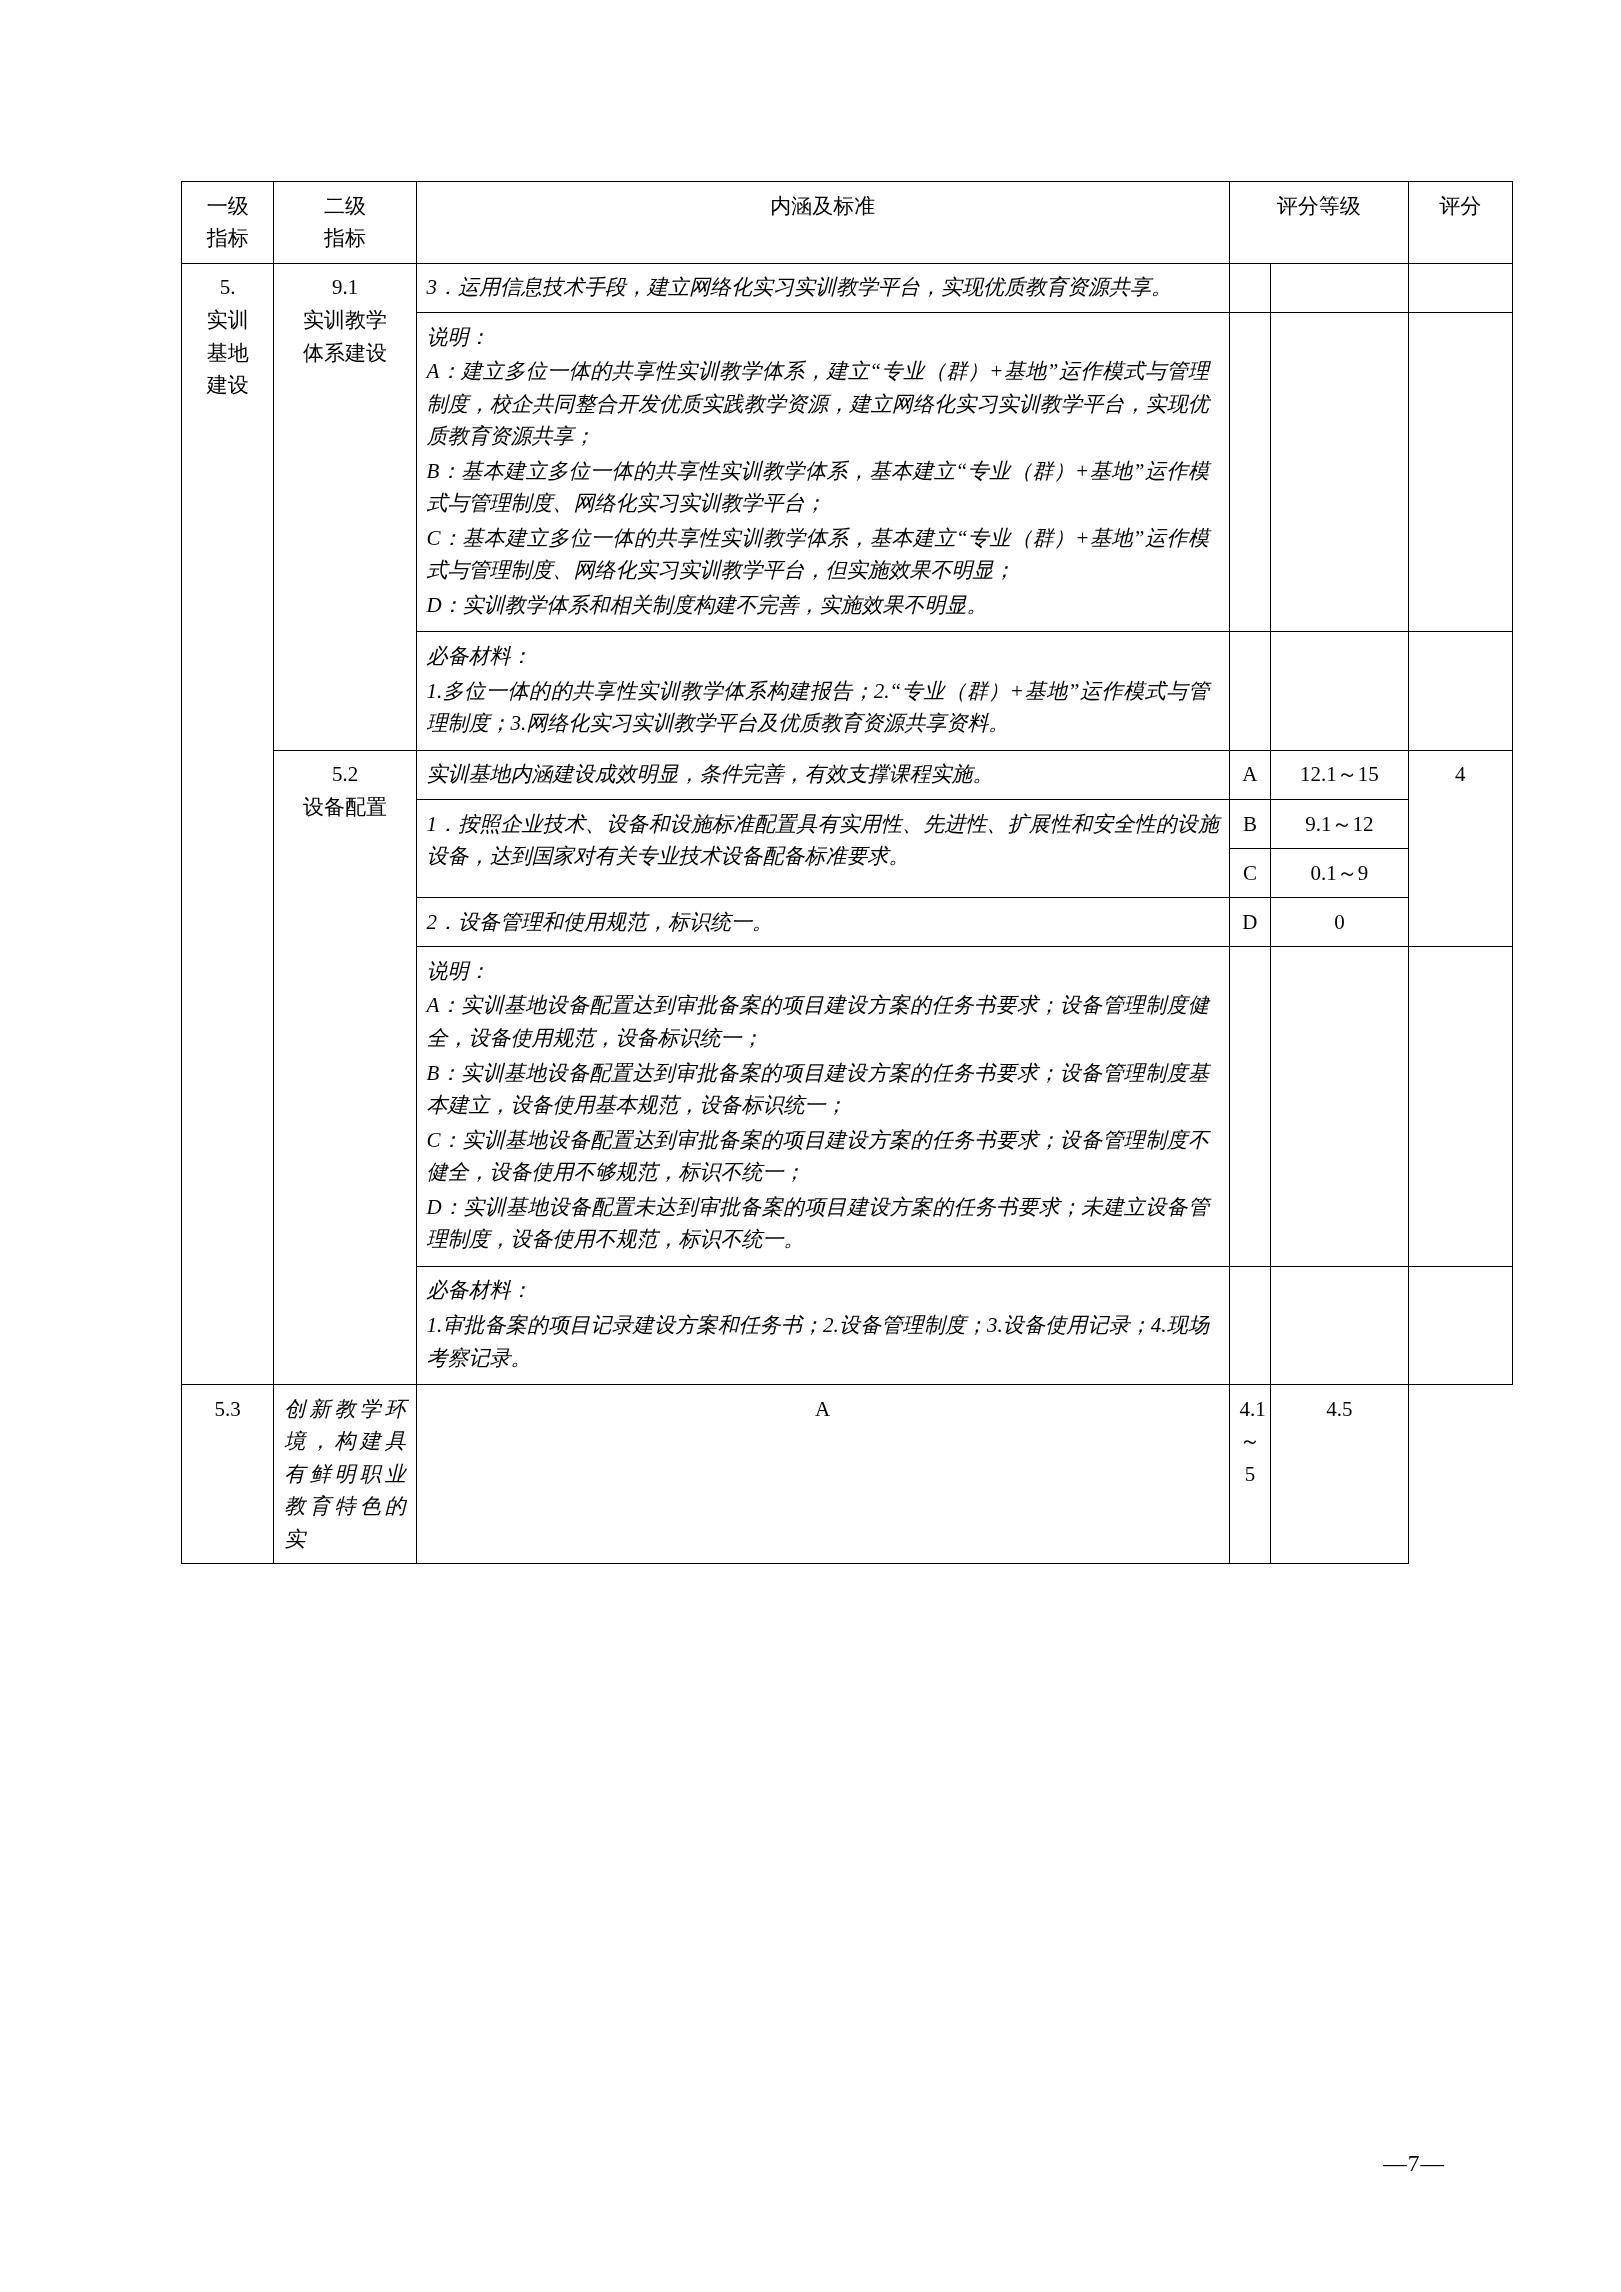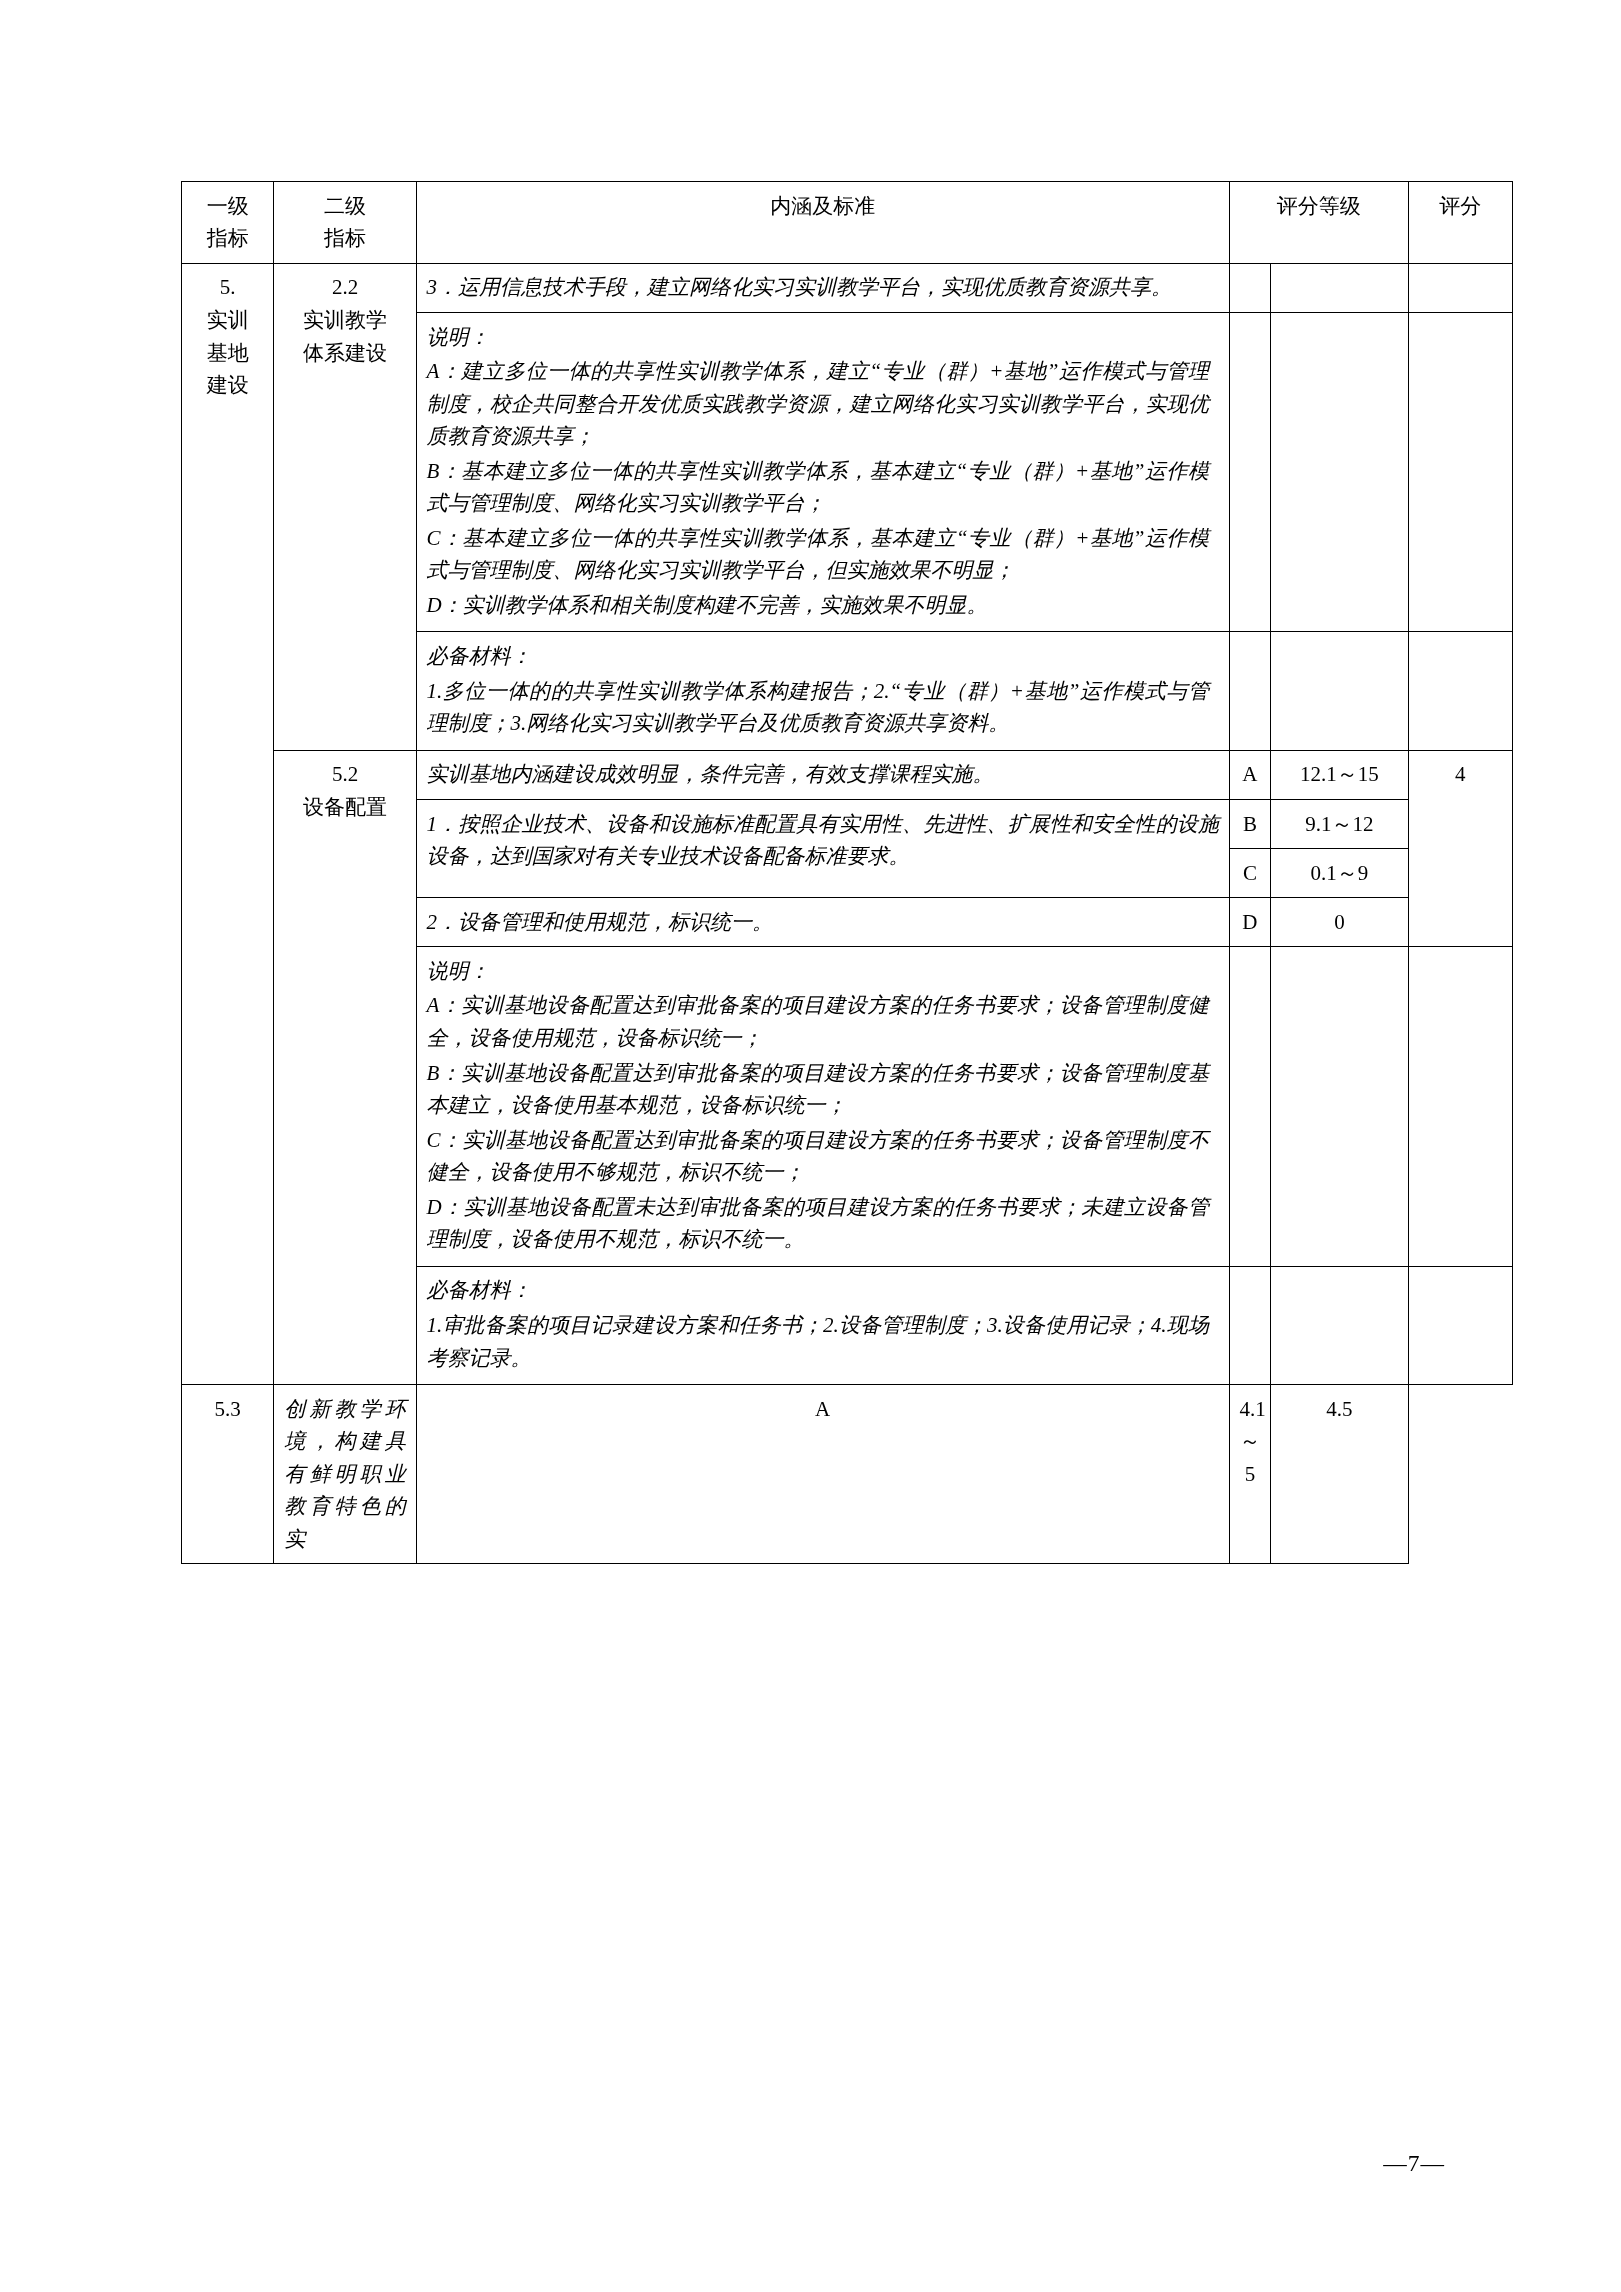--- a/index.html
+++ b/index.html
@@ -112,21 +112,21 @@
     </tr>
 
     <tr>
       <td class="ctr" rowspan="9">
         <div>5.</div>
         <div>实训</div>
         <div>基地</div>
         <div>建设</div>
       </td>
       <td class="ctr" rowspan="3">
-        <div>2.2</div>
+        <div>9.1</div>
         <div>实训教学</div>
         <div>体系建设</div>
       </td>
       <td class="just">3．运用信息技术手段，建立网络化实习实训教学平台，实现优质教育资源共享。</td>
       <td></td>
       <td></td>
       <td></td>
     </tr>
 
     <tr>

